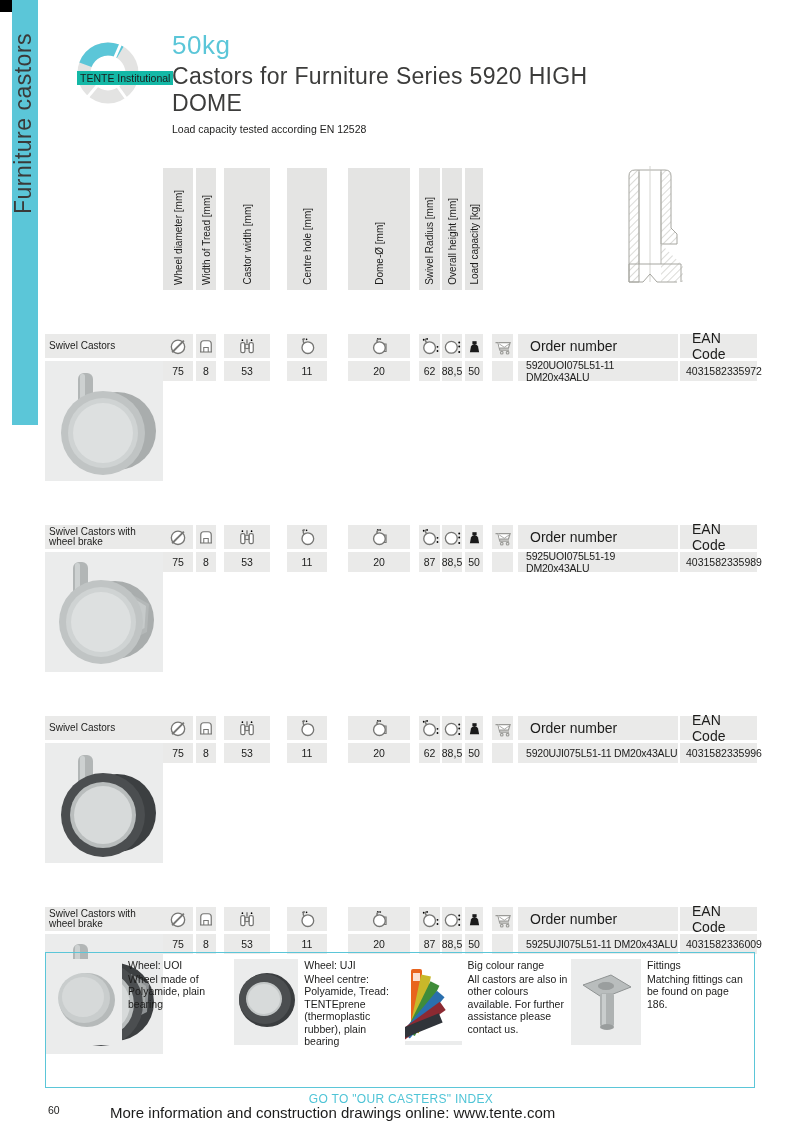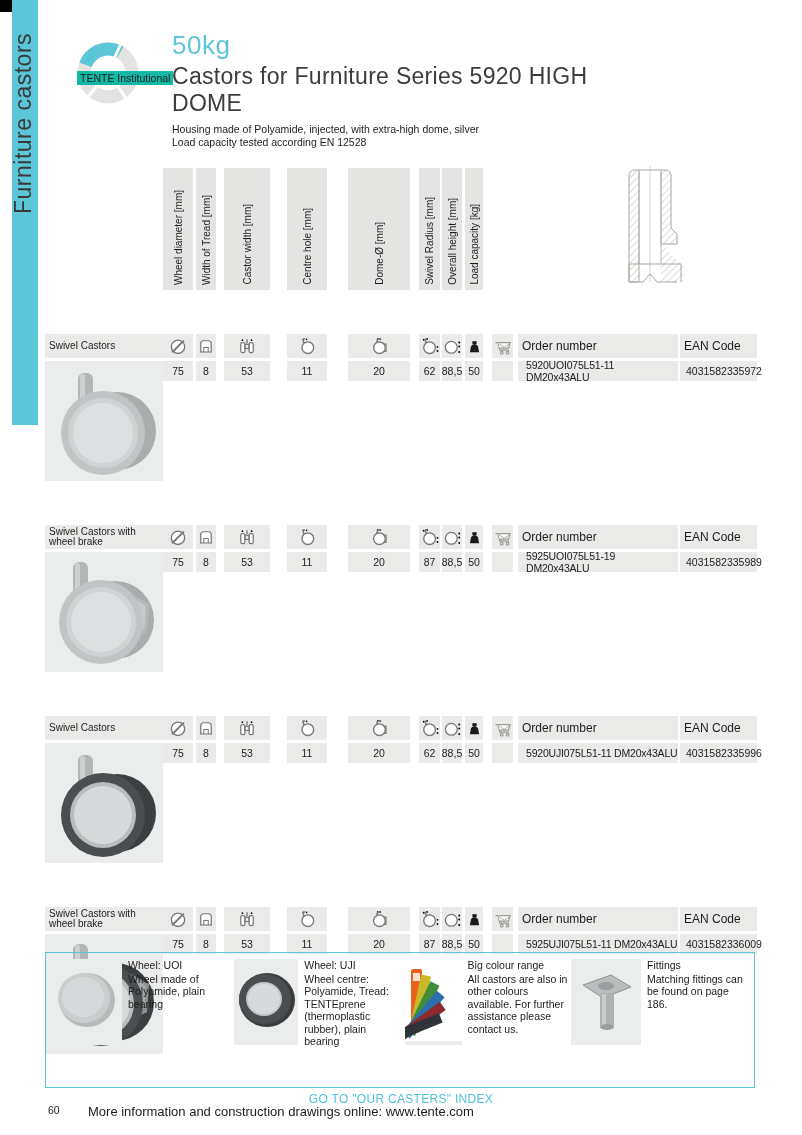--- a/index.html
+++ b/index.html
@@ -28,39 +28,39 @@
   .vbar span{writing-mode:vertical-rl;transform:rotate(180deg);font-size:10px;color:#1c1c1b;white-space:nowrap;}
   .c1{width:30px;}.c2{width:20px;margin-left:3px;}.c3{width:46px;margin-left:8px;}
   .c4{width:40px;margin-left:17px;}.c5{width:62px;margin-left:21px;}.c6{width:21px;margin-left:9px;}
   .c7{width:20px;margin-left:2px;}.c8{width:18px;margin-left:3px;}.c9{width:21px;margin-left:9px;}
   .cord{width:160px;margin-left:5px;}.cean{width:77px;margin-left:2px;}
   .cl{width:118px;}
   .cell{background:#eaeae9;display:flex;align-items:center;justify-content:center;box-sizing:border-box;}
   .labelrow{height:24px;margin-bottom:3px;}
   .labelrow .cell{height:24px;}
   .rowlabel{justify-content:flex-start;padding-left:4px;font-size:10px;line-height:10.5px;color:#1c1c1b;text-align:left;}
-  .colhead{justify-content:flex-start;padding-left:4px;font-size:12px;color:#1c1c1b;}
+  .colhead{justify-content:flex-start;padding-left:12px;font-size:14px;color:#1c1c1b;}
   .valrow{height:20px;}
   .valrow .cell{height:20px;font-size:10.5px;color:#1c1c1b;}
   .valord{justify-content:flex-start;padding-left:8px;font-size:10.5px;letter-spacing:-.2px;}
   .valean{justify-content:flex-start;padding-left:6px;font-size:10px;}
   .block{margin-bottom:6px;margin-top:44px;}
   .body{display:flex;align-items:flex-start;}
   .photo{width:118px;height:120px;background:#ebecec;flex:0 0 118px;}
   .icon{display:flex;align-items:center;justify-content:center;}
   
   .infobox{left:45px;top:952px;width:710px;height:136px;border:1px solid #5bc6d8;box-sizing:border-box;display:flex;padding:6px 5px;}
   .infoitem{display:flex;align-items:flex-start;}
   .infoimg{background:#ebecec;margin-right:6px;}
   .infotext{font-size:10.5px;line-height:12.5px;color:#1c1c1b;}
   .infotitle{margin-bottom:1px;}
   
   .indexlink{left:0;top:1092px;width:100%;text-align:center;font-size:12px;color:#4fc4d6;letter-spacing:.3px;}
   .pageno{left:48px;top:1104px;font-size:10.5px;color:#1c1c1b;}
-  .moreinfo{left:88px;top:1104px;font-size:13px;color:#1c1c1b;}
+  .moreinfo{left:110px;top:1104px;font-size:15px;color:#1c1c1b;}
 </style>
 </head>
 <body>
 
 <svg width="0" height="0" style="position:absolute" aria-hidden="true">
   <defs>
     <pattern id="hatch" width="5" height="5" patternUnits="userSpaceOnUse" patternTransform="rotate(45)">
       <line x1="0" y1="0" x2="0" y2="5" stroke="#b7b7b1" stroke-width="1"></line>
     </pattern>
     <symbol id="sym-wheeldia" viewBox="0 0 24 24">
@@ -221,21 +221,20 @@
     <line x1="48" y1="40" x2="68" y2="68" stroke="#fff" stroke-width="3"></line>
     <line x1="48" y1="40" x2="26" y2="66" stroke="#fff" stroke-width="3"></line>
   </svg>
   <div class="logo-text">TENTE Institutional</div>
 </div>
 
 <div class="abs head">
   <div class="loadclass">50kg</div>
   <div class="title">Castors for Furniture Series 5920 HIGH DOME</div>
   <div class="sub">
-    <div>Housing made of Polyamide, injected, with extra-high dome, silver</div>
     <div>Load capacity tested according EN 12528</div>
   </div>
 </div>
 
 <div class="abs drawing">
   <svg width="80" height="128">
     <path d="M14 12 q0 -6 6 -6 h4 v112 h-10 z" fill="url(#hatch)" stroke="#a6a6a0" stroke-width="1"></path>
     <path d="M46 6 h4 q6 0 6 6 v52 l6 6 v10 l-16 0 z" fill="url(#hatch)" stroke="#a6a6a0" stroke-width="1"></path>
     <path d="M46 80 l22 22 v16 h-22 z" fill="url(#hatch)" stroke="none"></path>
     <line x1="24" y1="6" x2="46" y2="6" stroke="#a6a6a0" stroke-width="1"></line>

